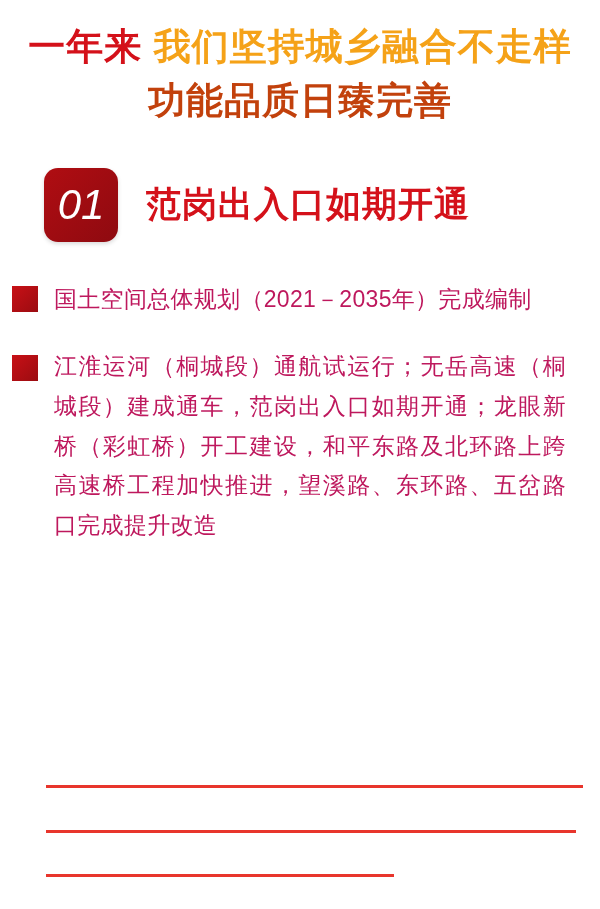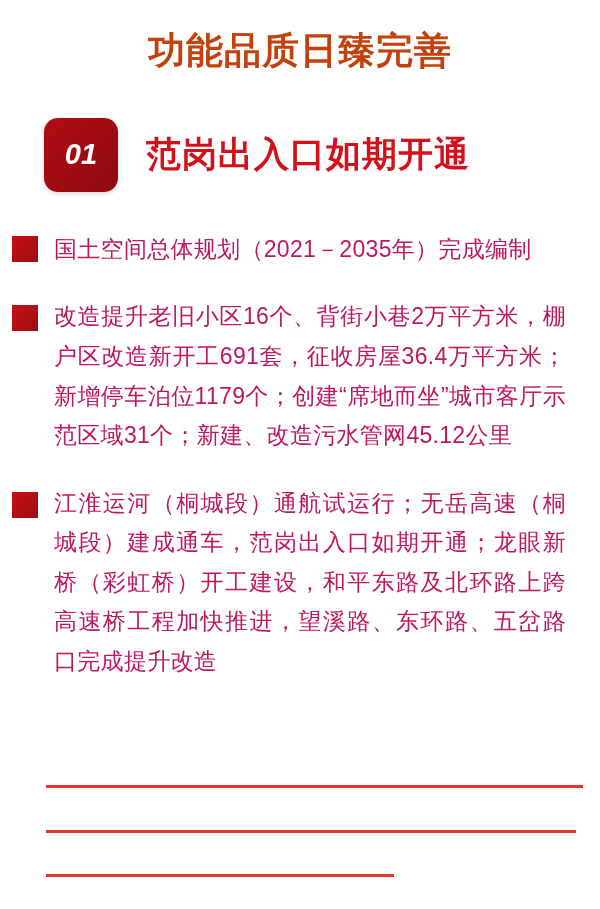--- a/index.html
+++ b/index.html
@@ -54,22 +54,22 @@
     align-items: center;
     margin-top: 42px;
     padding-left: 44px;
   }
   .badge {
     width: 74px;
     height: 74px;
     border-radius: 14px;
     background: linear-gradient(135deg, #b00d12 0%, #8e0a10 100%);
     color: #ffffff;
-    font-size: 29px;
-    font-weight: bold;
+    font-size: 42px;
+    font-weight: normal;
     font-style: italic;
     display: flex;
     align-items: center;
     justify-content: center;
     flex: 0 0 auto;
     box-shadow: 0 2px 4px rgba(0,0,0,0.15);
   }
   .section-title {
     margin-left: 28px;
     font-size: 35px;
@@ -115,39 +115,39 @@
   .mark-1 { left: 46px;  top: 785px;  width: 537px; }
   .mark-2 { left: 46px;  top: 830px;  width: 530px; }
   .mark-3 { left: 46px;  top: 874px;  width: 348px; }
 </style>
 </head>
 <body>
 
 <div class="page">
 
   <div class="header">
+    <div class="header-line1">
+      <span class="red">一年来</span>
+      <span class="orange">我们坚持城乡融合不走样</span>
+    </div>
     <div class="header-line2">功能品质日臻完善</div>
   </div>
 
   <div class="section-head">
     <div class="badge">01</div>
     <div class="section-title">范岗出入口如期开通</div>
   </div>
 
   <div class="items">
 
     <div class="item item-1">
       <span class="bullet"></span>
       <div class="item-text">国土空间总体规划（2021－2035年）完成编制</div>
     </div>
 
-    <div class="item item-2">
-      <span class="bullet"></span>
-      <div class="item-text">改造提升老旧小区16个、背街小巷2万平方米，棚户区改造新开工691套，征收房屋36.4万平方米；新增停车泊位1179个；创建“席地而坐”城市客厅示范区域31个；新建、改造污水管网45.12公里</div>
-    </div>
 
     <div class="item item-3">
       <span class="bullet"></span>
       <div class="item-text">江淮运河（桐城段）通航试运行；无岳高速（桐城段）建成通车，范岗出入口如期开通；龙眼新桥（彩虹桥）开工建设，和平东路及北环路上跨高速桥工程加快推进，望溪路、东环路、五岔路口完成提升改造</div>
     </div>
 
   </div>
 
   <div class="mark mark-1"></div>
   <div class="mark mark-2"></div>

